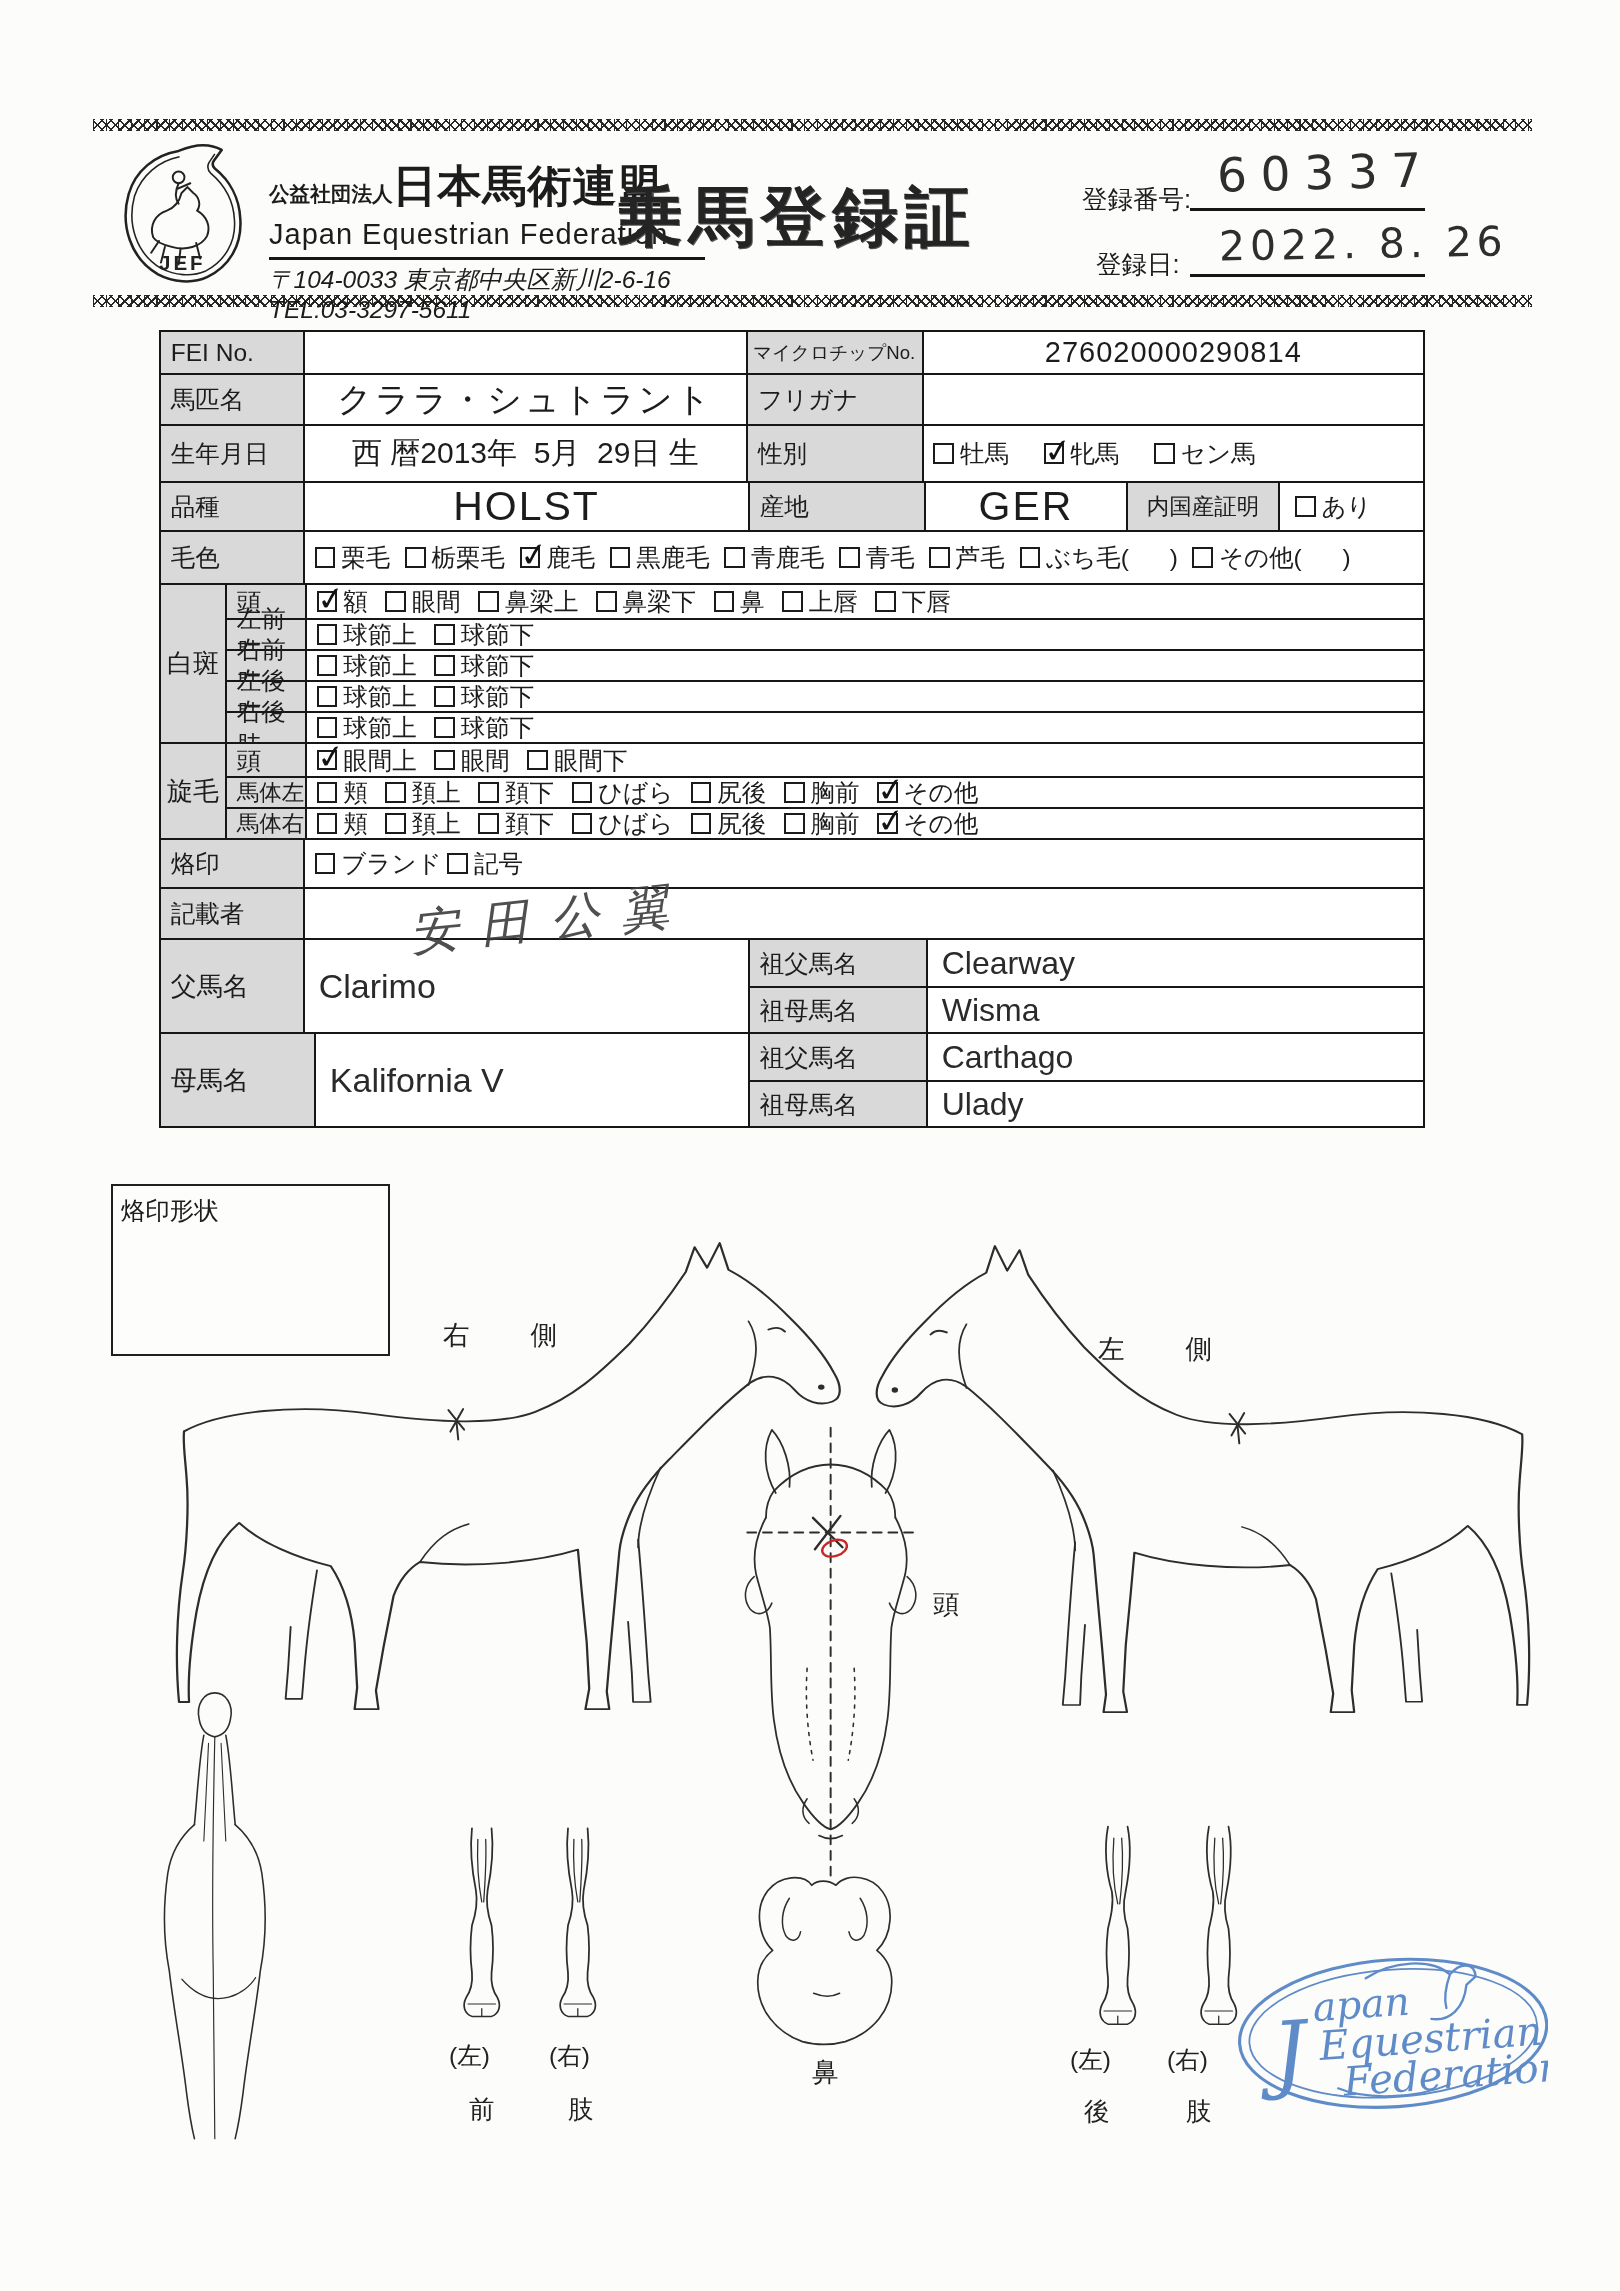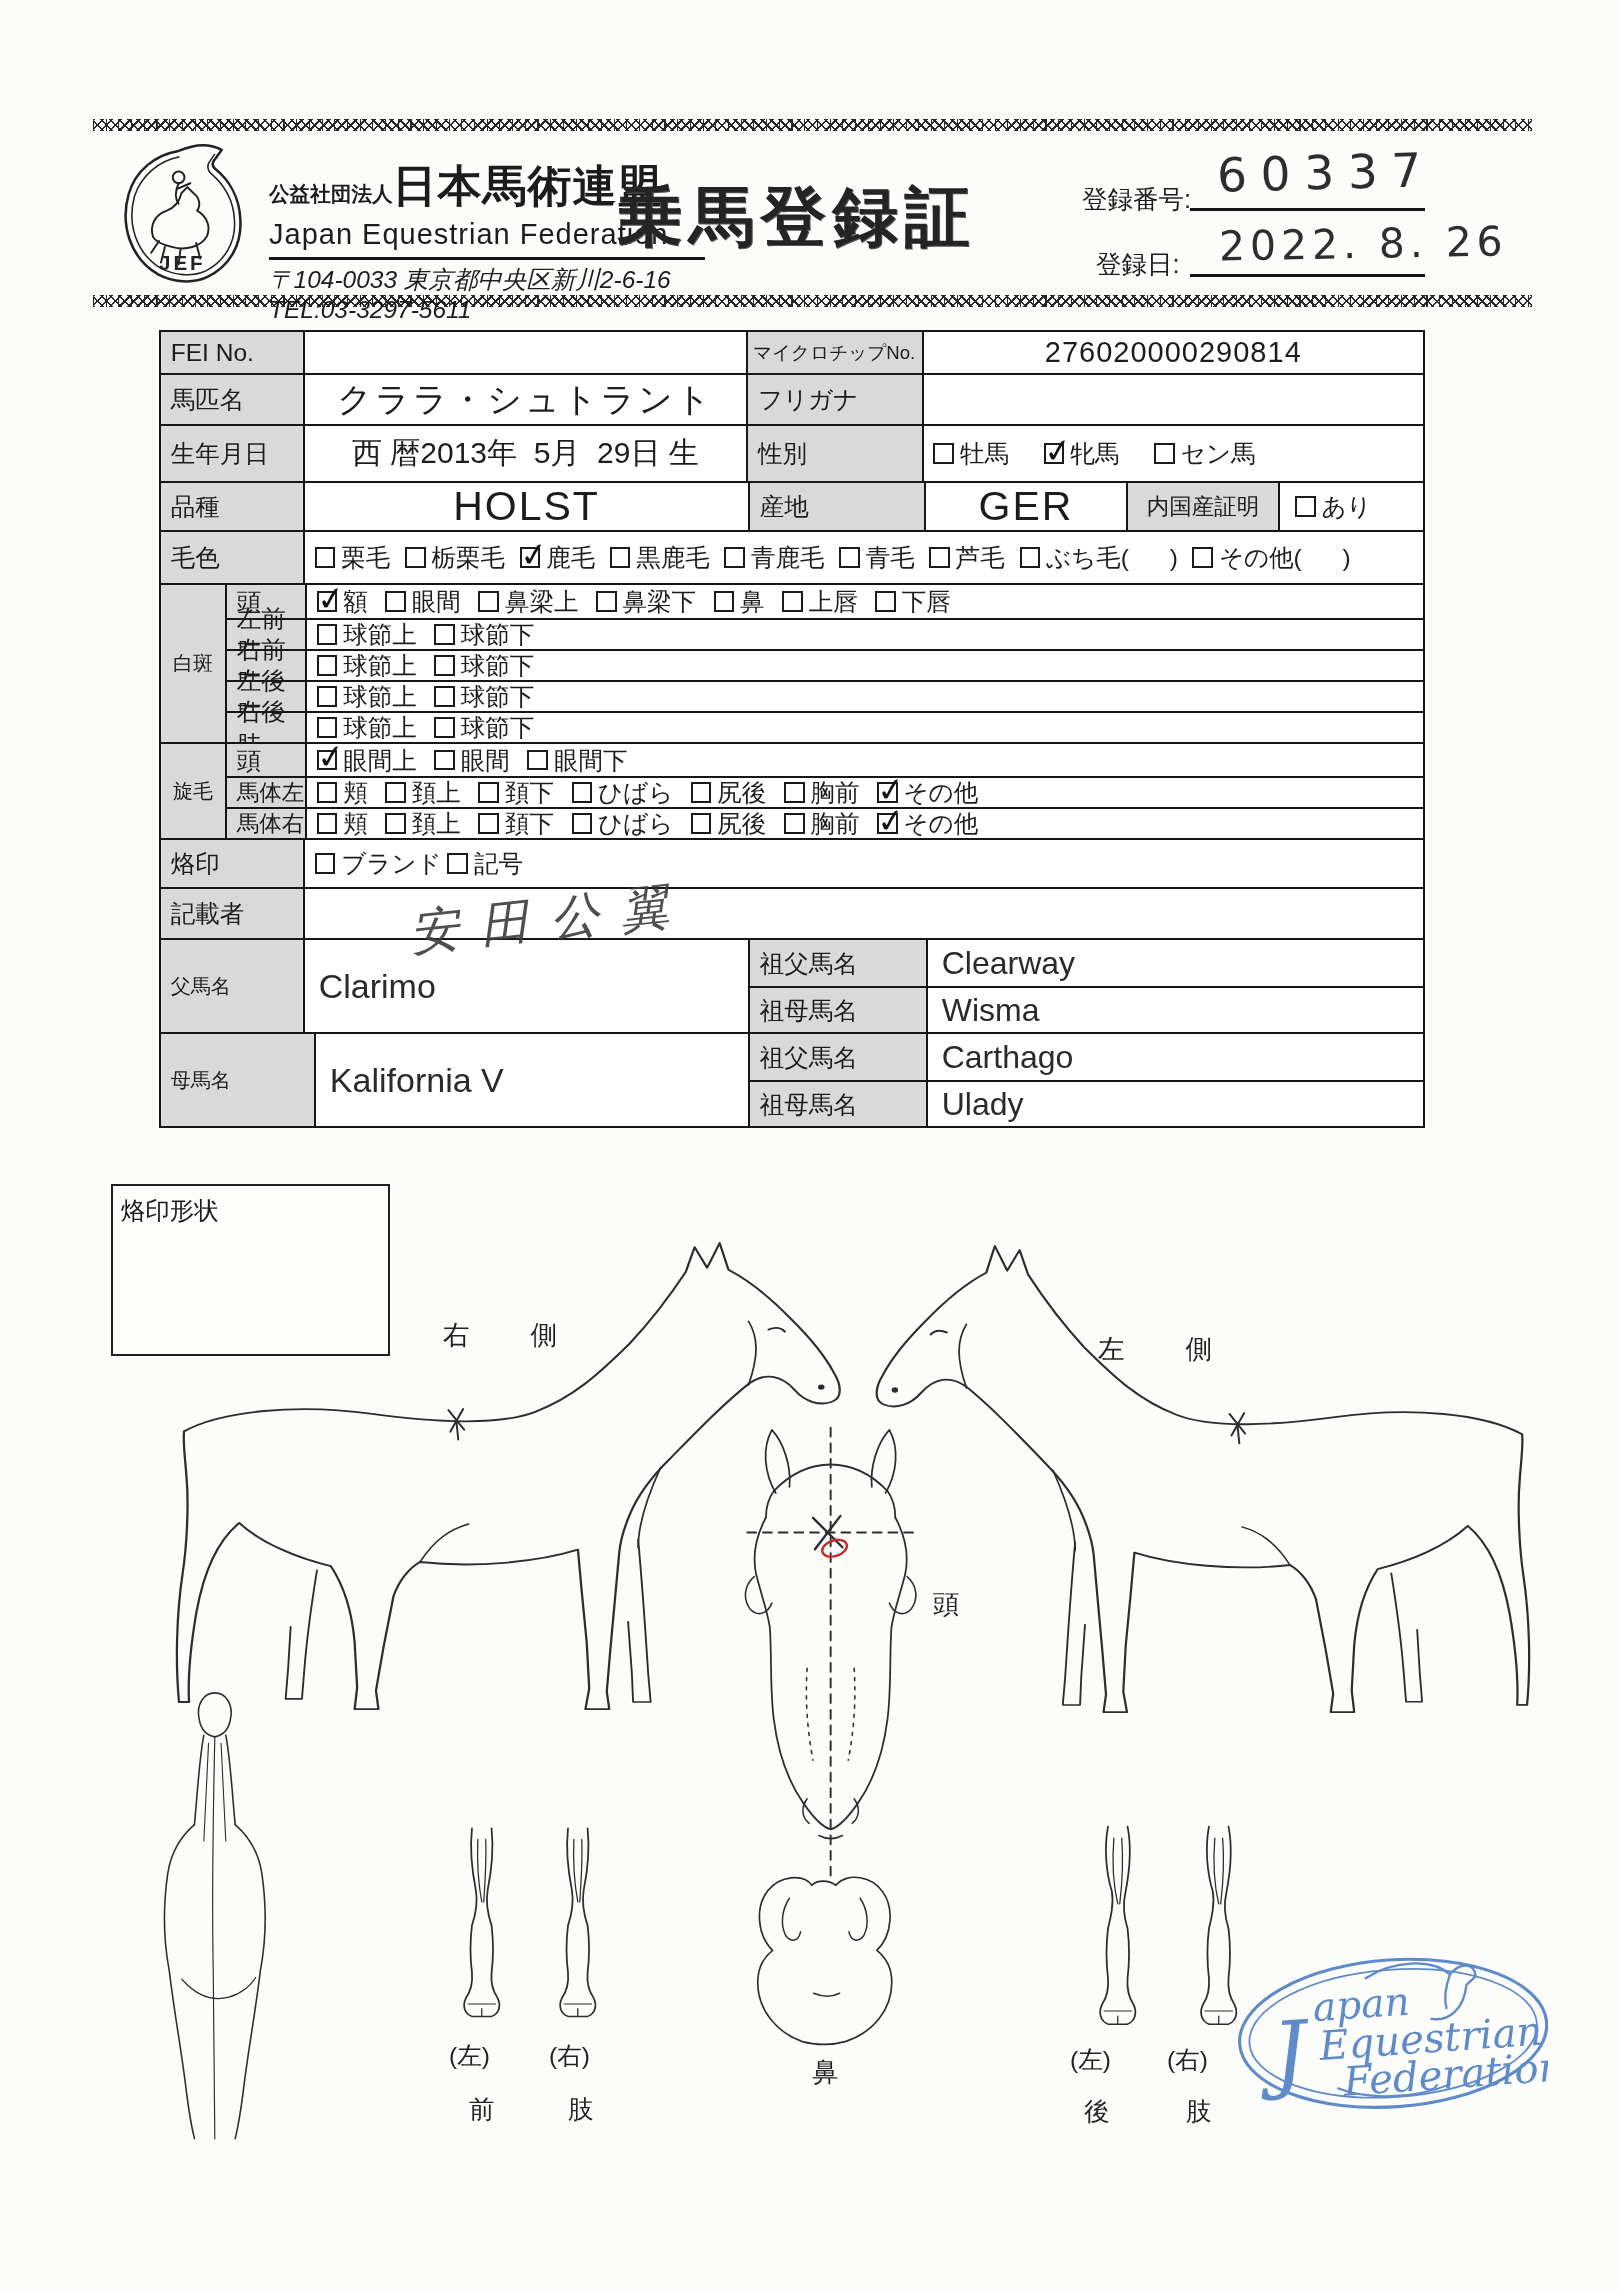--- a/index.html
+++ b/index.html
@@ -51,21 +51,21 @@
   .opts{display:flex;align-items:center;padding-left:9.8px;flex-wrap:nowrap;}
   .cb-item{display:inline-flex;align-items:center;margin-right:17.6px;white-space:nowrap;}
   .cb{position:relative;width:20.6px;height:20.6px;border:2.5px solid #1b1b1b;margin-right:5.9px;flex:none;box-sizing:border-box;}
   .cb[data-checked="true"]::after{content:"\2713";position:absolute;left:-2px;top:-14.7px;font-size:33px;
         font-weight:700;color:#131313;transform:rotate(-6deg);}
   .cb-lab{font-size:24.5px;white-space:pre;}
   .opts.sex .cb-item{margin-right:35px;}
   .opts.coat .cb-item{margin-right:14.7px;}
   .opts.tight .cb-item{margin-right:5.9px;}
   .section{display:flex;border-top:2px solid #161616;box-sizing:border-box;}
-  .gcol{box-sizing:border-box;display:flex;align-items:center;justify-content:center;background:#d9d9d9;font-size:20px;}
+  .gcol{box-sizing:border-box;display:flex;align-items:center;justify-content:center;background:#d9d9d9;font-size:26px;}
   .subrows{flex:1;display:flex;flex-direction:column;}
   .subrows .trow:first-child{border-top:none;}
   .signature{font-size:49px;letter-spacing:21.6px;color:#3c3c3c;transform:rotate(-6deg) skewX(-14deg);
              font-weight:400;margin-left:108px;position:relative;top:5.9px;z-index:5;opacity:.9;}
 
   
   .brandbox{left:111px;top:1184px;width:279px;height:172px;border:2.5px solid #1f1f1f;box-sizing:border-box;background:#fdfdfc;}
   .brandbox span{font-size:24.5px;display:inline-block;padding:7.8px 0 0 7.8px;}
   .dlabel{position:absolute;font-size:26.5px;color:#222;white-space:nowrap;}
   .wide-ls{letter-spacing:61px;}

